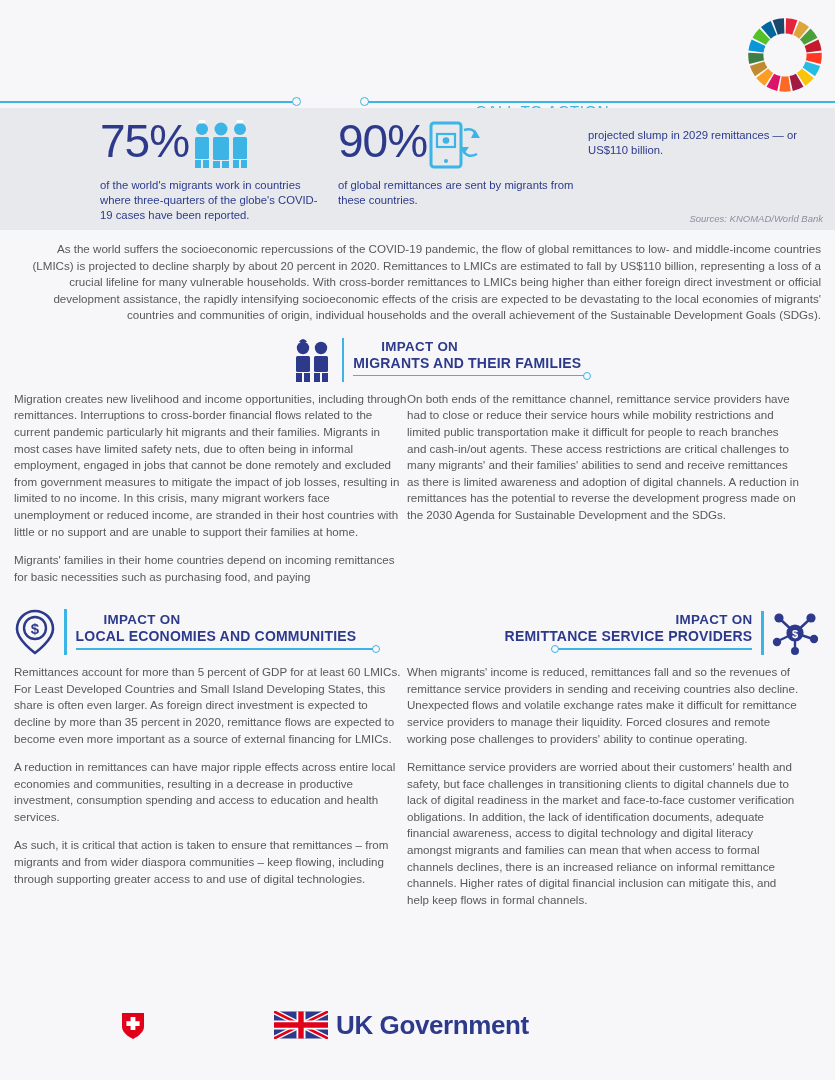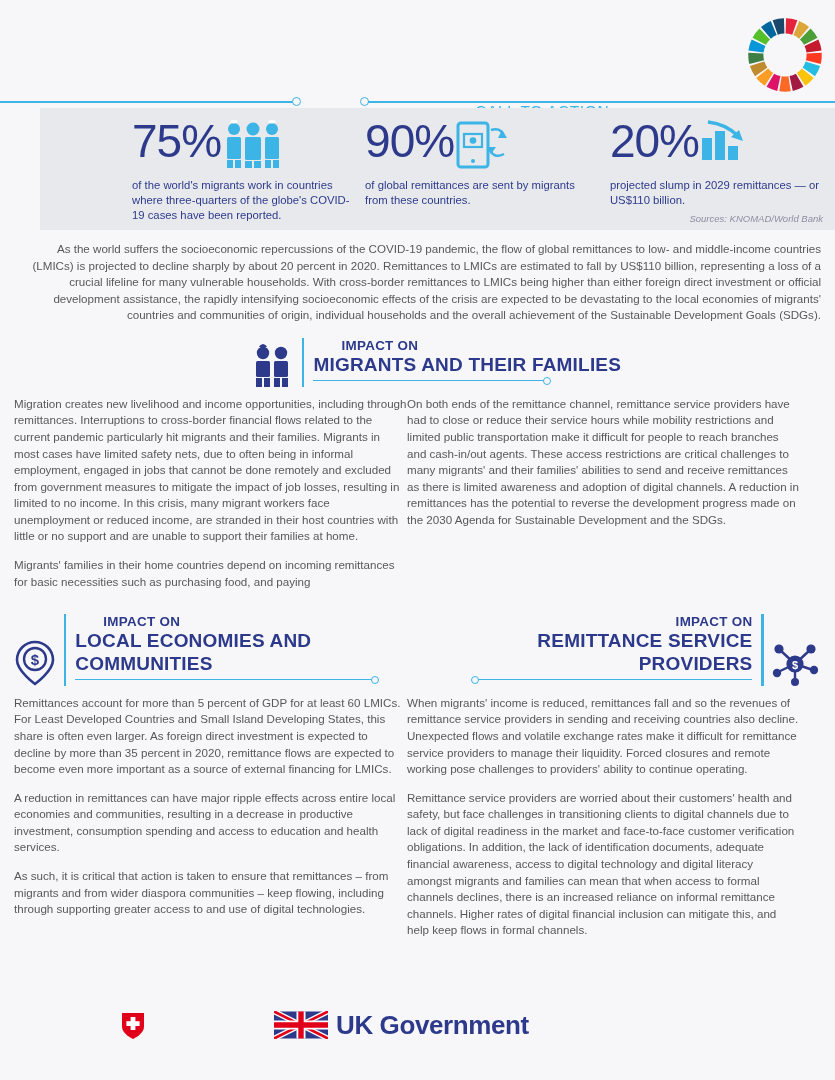--- a/index.html
+++ b/index.html
@@ -52,22 +52,21 @@
   }
   .divider .dot.d1 { left: 292px; }
   .divider .dot.d2 { left: 360px; }
 
   
   .stats-band {
     background: #e7e9ec;
     height: 122px;
     position: relative;
     display: flex;
-    padding: 12px 0 0 8px;
-    margin-left: 40px;
+    padding: 12px 0 0 16px;
   }
   .stat { display: flex; flex-direction: column; }
   .stat.s1 { margin-left: 84px; width: 230px; }
   .stat.s2 { margin-left: 8px; width: 240px; }
   .stat.s3 { margin-left: 10px; width: 230px; }
   .stat-top { display: flex; align-items: flex-start; height: 50px; }
   .stat-num {
     color: #2d3a8c;
     font-size: 46px;
     font-weight: 400;
@@ -114,21 +113,21 @@
     align-self: stretch;
     margin: 0 9px 0 8px;
   }
   .sec-titles { position: relative; }
   .sec-l1 {
     color: #2d3a8c; font-size: 13.4px; font-weight: bold; letter-spacing: 0.3px;
     line-height: 1.2;
     margin-left: 28px;
   }
   .sec-l2 {
-    color: #2d3a8c; font-size: 19px; font-weight: bold; letter-spacing: 0.2px;
+    color: #2d3a8c; font-size: 14px; font-weight: bold; letter-spacing: 0.2px;
     line-height: 1.2;
   }
   .underline-wrap { position: relative; height: 10px; }
   .underline-wrap .ul {
     position: absolute; top: 3px; height: 1.6px; background: #3cb4e5;
   }
   .underline-wrap .ulcircle {
     position: absolute; top: 0px; width: 8px; height: 8px;
     border: 1.5px solid #3cb4e5; border-radius: 50%; background: #f7f7f9;
   }
@@ -254,34 +253,20 @@
           <rect x="9" y="14" width="18" height="13" fill="none" stroke="#3cb4e5" stroke-width="2.2"></rect>
           <circle cx="18" cy="20.5" r="3.3" fill="#3cb4e5"></circle>
           <circle cx="18" cy="41" r="2" fill="#3cb4e5"></circle>
         </svg>
       </div>
     </div>
     <div class="stat-desc">of global remittances are sent by migrants from these countries.</div>
   </div>
 
   <div class="stat s3">
-    <div class="stat-top">
-      <div class="stat-num">20%</div>
-      <div class="stat-icon">
-        <svg width="46" height="48" viewBox="0 0 46 48">
-          <g fill="#3cb4e5">
-            <rect x="2" y="18" width="10" height="22"></rect>
-            <rect x="15" y="11" width="10" height="29"></rect>
-            <rect x="28" y="26" width="10" height="14"></rect>
-            <path d="M8 2 Q26 4 38 16" stroke="#3cb4e5" stroke-width="3.4" fill="none"></path>
-            <polygon points="43,21 31,17 39,10"></polygon>
-          </g>
-        </svg>
-      </div>
-    </div>
     <div class="stat-desc">projected slump in 2029 remittances — or US$110 billion.</div>
   </div>
 
   <div class="sources">Sources: KNOMAD/World Bank</div>
 </div>
 
 <div class="intro">As the world suffers the socioeconomic repercussions of the COVID-19 pandemic, the flow of global remittances to low- and middle-income countries (LMICs) is projected to decline sharply by about 20 percent in 2020. Remittances to LMICs are estimated to fall by US$110 billion, representing a loss of a crucial lifeline for many vulnerable households. With cross-border remittances to LMICs being higher than either foreign direct investment or official development assistance, the rapidly intensifying socioeconomic effects of the crisis are expected to be devastating to the local economies of migrants' countries and communities of origin, individual households and the overall achievement of the Sustainable Development Goals (SDGs).</div>
 
 <div class="sec-head center">
   <div class="icon-box">

